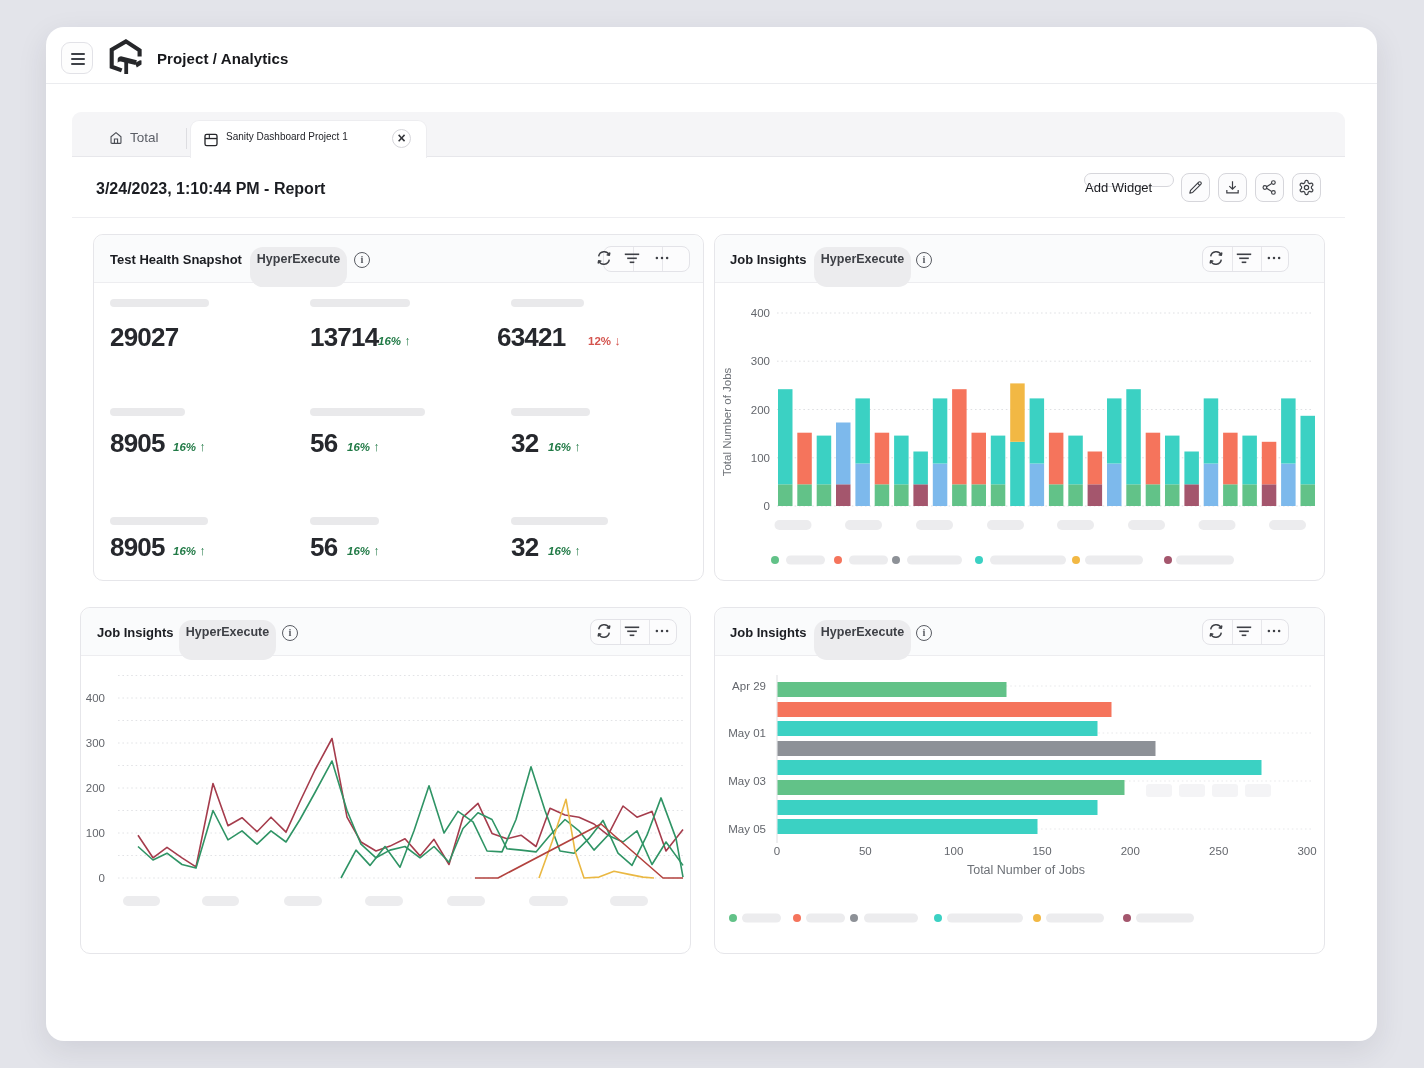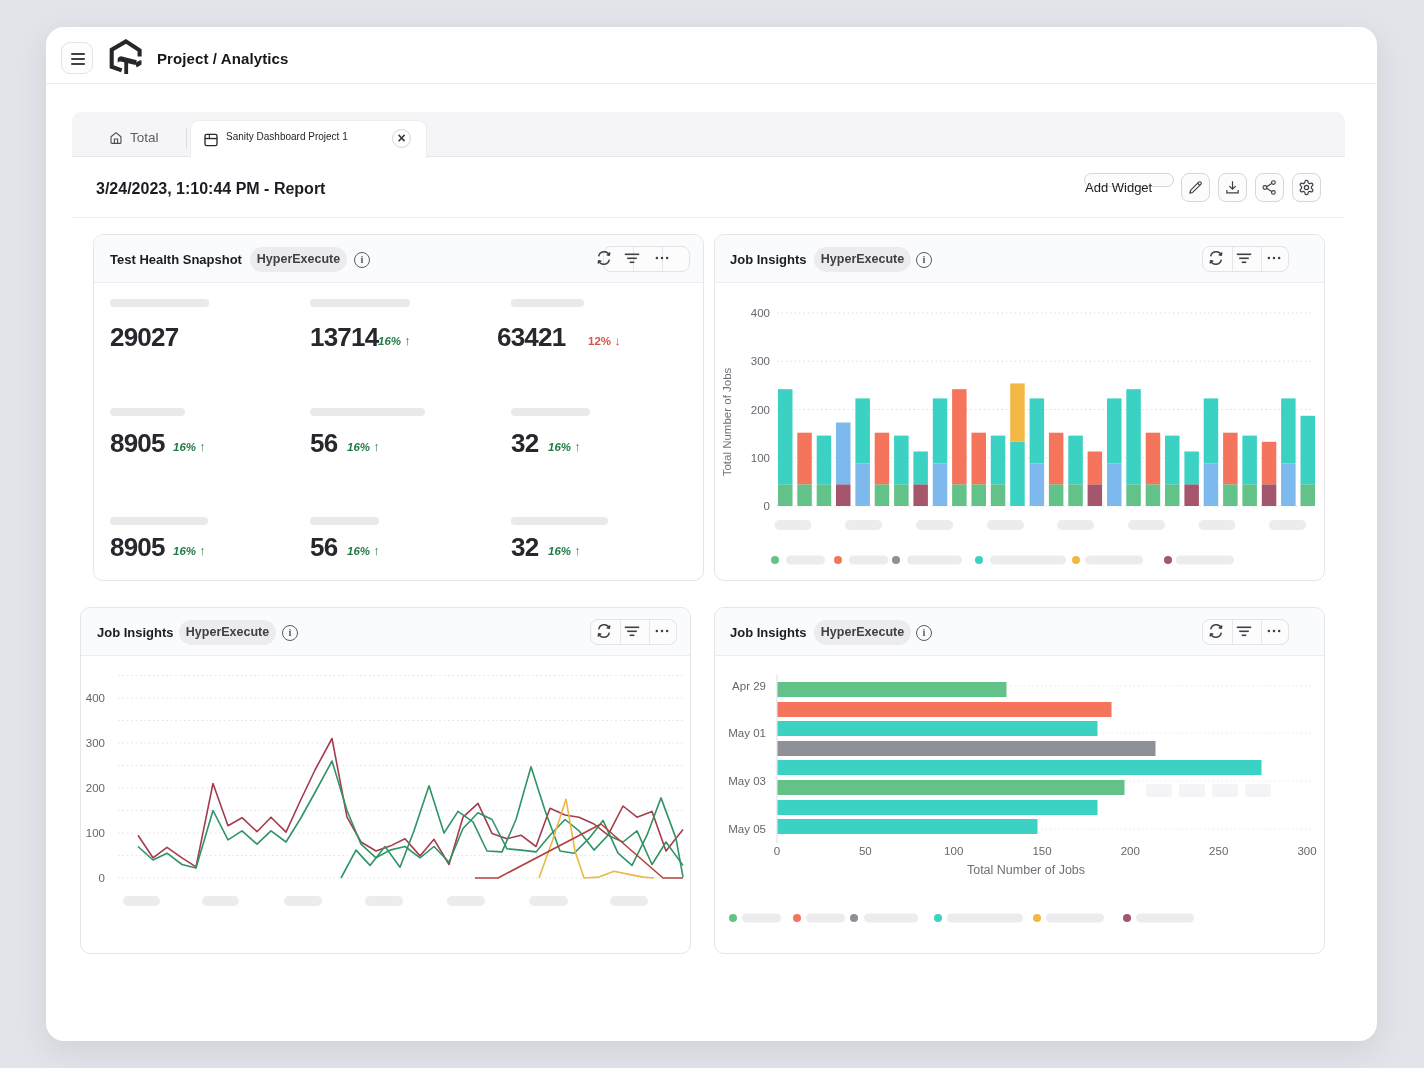--- a/index.html
+++ b/index.html
@@ -18,21 +18,21 @@
 #tabtext { left:226px; top:131px; font-size:10px; color:#232429; }
 #tabclose { left:392px; top:129px; width:19px; height:19px; border:1px solid #d5d5da; border-radius:50%; background:#fff; color:#33353a; font-size:14px; text-align:center; line-height:16px; font-weight:bold;}
 #report { left:96px; top:180px; font-size:16px; font-weight:bold; color:#1b1d22; }
 .btn { position:absolute; border:1px solid #d6d6db; border-radius:8px; background:#fcfcfd; }
 #addw { left:1084px; top:173px; width:90px; height:14px; font-size:13px; color:#1c1d22; text-align:left; line-height:27px; }
 .ibtn { width:29px; height:29px; top:173px; }
 #divider2 { left:72px; top:217px; width:1273px; height:1px; background:#eeeef1; }
 .widget { position:absolute; width:611px; height:347px; border:1px solid #e6e6ea; border-radius:10px; background:#fff; }
 .whead { position:absolute; left:0; top:0; right:0; height:48px; background:#fafbfc; border-bottom:1px solid #ededf0; border-radius:10px 10px 0 0; }
 .wtitle { position:absolute; top:17px; font-size:13px; font-weight:bold; color:#1b1d22; }
-.pill { position:absolute; top:12px; height:25px; background:#ececee; border-radius:13px; font-size:12.5px; font-weight:bold; color:#3e4046; text-align:center; line-height:25px; }
+.pill { position:absolute; top:12px; height:40px; background:#ececee; border-radius:13px; font-size:12.5px; font-weight:bold; color:#3e4046; text-align:center; line-height:25px; }
 .info { position:absolute; top:16.5px; width:16px; height:16px; border:1.3px solid #595c63; border-radius:50%; color:#595c63; font-size:10.5px; text-align:center; line-height:13.5px; font-family:"Liberation Serif",serif; font-weight:bold;}
 .bgroup { position:absolute; top:11px; height:26px; width:87px; border:1px solid #e3e3e8; border-radius:8px; background:#fcfcfd; }
 .bgroup .sep { position:absolute; top:0; width:1px; height:100%; background:#e7e7eb; }
 .skel { position:absolute; height:8px; border-radius:4px; background:#e9e9eb; }
 .num { position:absolute; font-size:26px; font-weight:bold; color:#26282d; letter-spacing:-0.8px; }
 .pct { position:absolute; font-size:11.5px; font-weight:bold; }
 .pctg { color:#217a46;font-style:italic; }
 .pctr { color:#d4544e; }
 .ar { font-size:13px; }
 </style>

